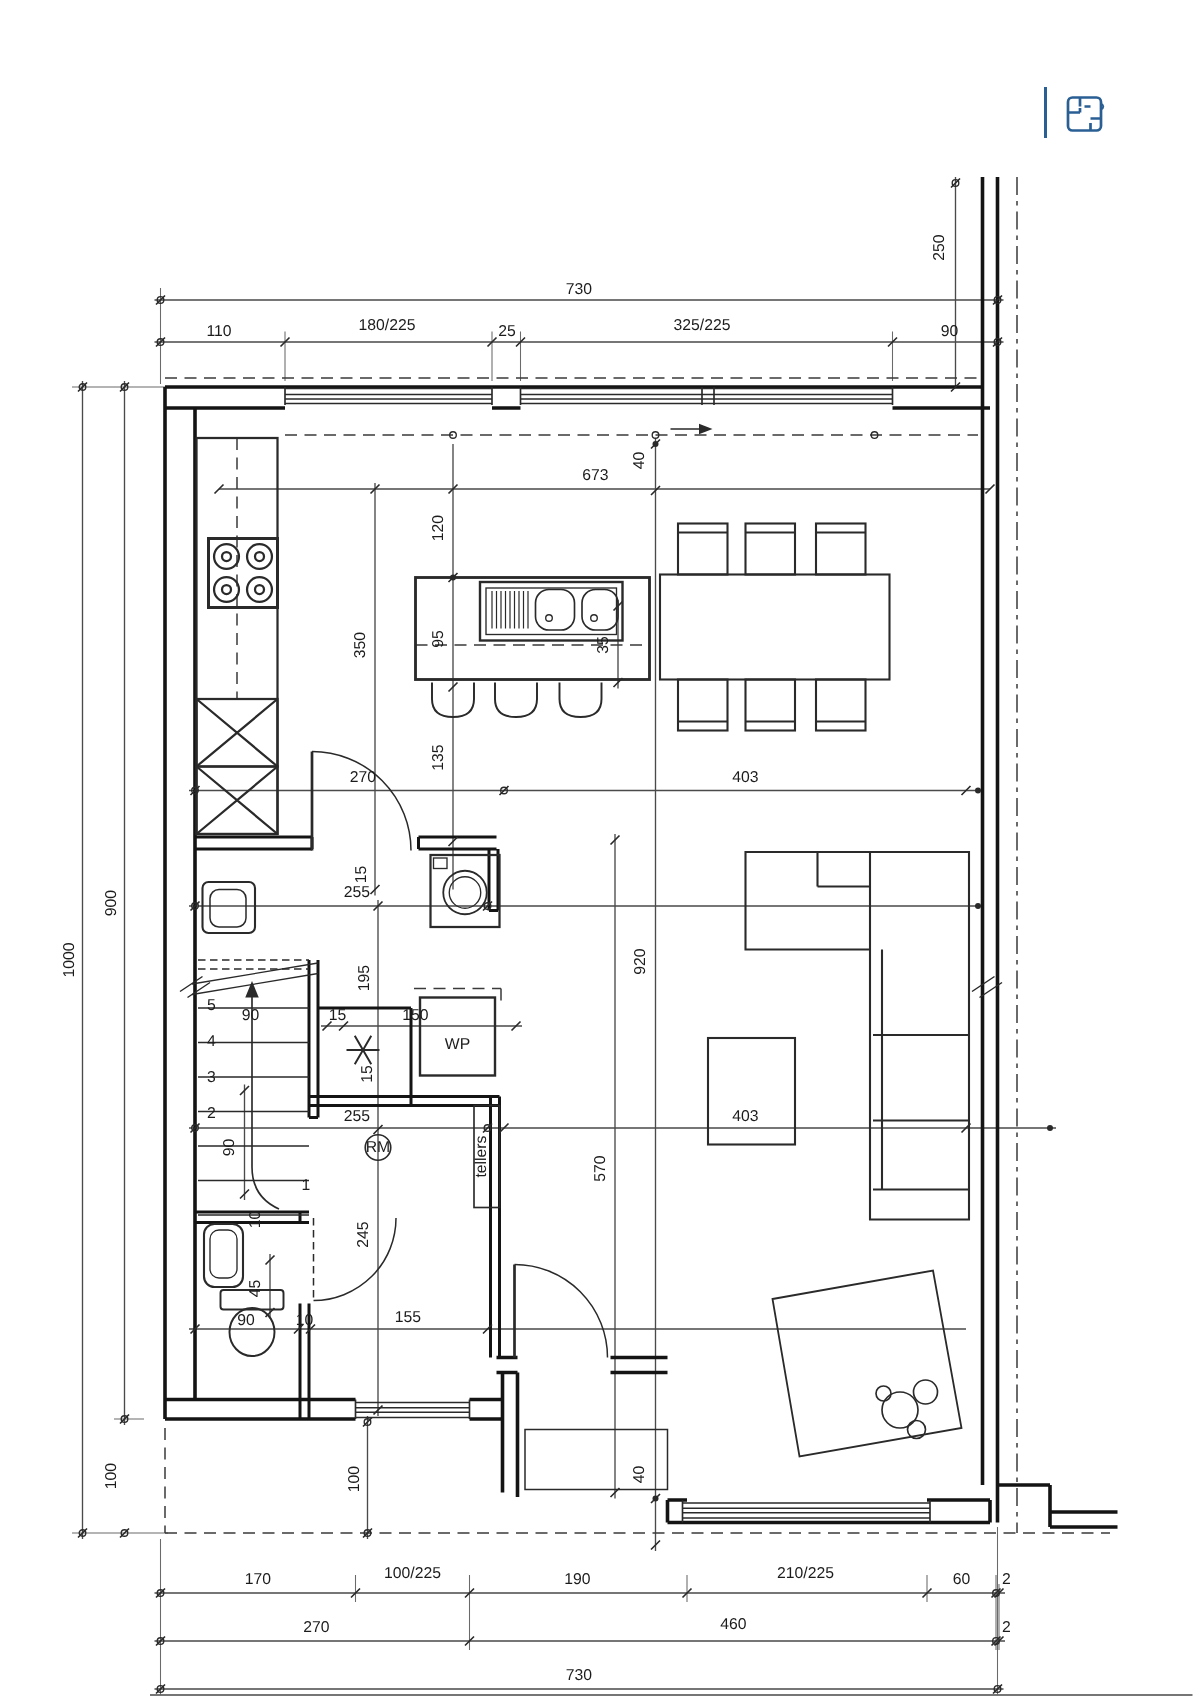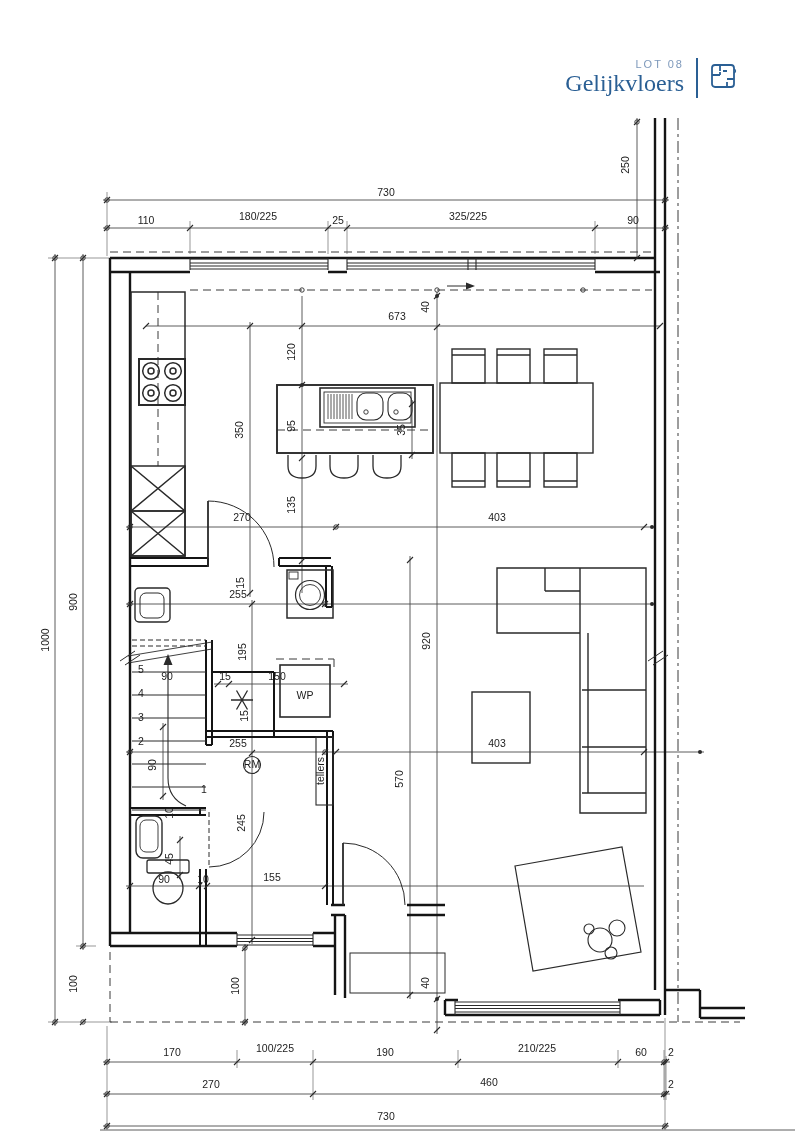--- a/index.html
+++ b/index.html
@@ -237,24 +237,20 @@
       <text x="141" y="673" class="dim" font-size="6.5">5</text>
       <text x="141" y="697" class="dim" font-size="6.5">4</text>
       <text x="141" y="721" class="dim" font-size="6.5">3</text>
       <text x="141" y="745" class="dim" font-size="6.5">2</text>
       <text x="204" y="793" class="dim" font-size="6.5">1</text>
       <path d="M104,203L110,197M662,203L668,197M104,231L110,225M187,231L193,225M325,231L331,225M344,231L350,225M592,231L598,225M662,231L668,225M634,125L640,119M634,261L640,255M52,261L58,255M52,1025L58,1019M80,261L86,255M80,949L86,943M80,1025L86,1019M143,329L149,323M657,329L663,323M299,329L305,323M299,388L305,382M299,461L305,455M299,564L305,558M247,329L253,323M247,596L253,590M434,299L440,293M434,330L440,324M434,1002L440,996M434,1033L440,1027M127,530L133,524M333,530L339,524M641,530L647,524M407,563L413,557M407,998L413,992M127,607L133,601M322,607L328,601M249,607L255,601M249,756L255,750M249,943L255,937M215,687L221,681M226,687L232,681M341,687L347,681M160,730L166,724M160,799L166,793M177,843L183,837M177,878L183,872M127,755L133,749M322,755L328,749M333,755L339,749M641,755L647,749M127,889L133,883M196,889L202,883M204,889L210,883M322,889L328,883M242,951L248,945M242,1025L248,1019M409,407L415,401M409,458L415,452M104,1065L110,1059M234,1065L240,1059M310,1065L316,1059M455,1065L461,1059M615,1065L621,1059M661,1065L667,1059M663,1065L669,1059M104,1097L110,1091M310,1097L316,1091M661,1097L667,1091M663,1097L669,1091M104,1129L110,1123M662,1129L668,1123" stroke="#2a2a2a" stroke-width="1.1" fill="none"></path>
       <path d="M104.8,200a2.2,2.2 0 1,0 4.4,0a2.2,2.2 0 1,0 -4.4,0M662.8,200a2.2,2.2 0 1,0 4.4,0a2.2,2.2 0 1,0 -4.4,0M104.8,228a2.2,2.2 0 1,0 4.4,0a2.2,2.2 0 1,0 -4.4,0M662.8,228a2.2,2.2 0 1,0 4.4,0a2.2,2.2 0 1,0 -4.4,0M52.8,258a2.2,2.2 0 1,0 4.4,0a2.2,2.2 0 1,0 -4.4,0M80.8,258a2.2,2.2 0 1,0 4.4,0a2.2,2.2 0 1,0 -4.4,0M80.8,946a2.2,2.2 0 1,0 4.4,0a2.2,2.2 0 1,0 -4.4,0M52.8,1022a2.2,2.2 0 1,0 4.4,0a2.2,2.2 0 1,0 -4.4,0M80.8,1022a2.2,2.2 0 1,0 4.4,0a2.2,2.2 0 1,0 -4.4,0M634.8,122a2.2,2.2 0 1,0 4.4,0a2.2,2.2 0 1,0 -4.4,0M104.8,1062a2.2,2.2 0 1,0 4.4,0a2.2,2.2 0 1,0 -4.4,0M661.8,1062a2.2,2.2 0 1,0 4.4,0a2.2,2.2 0 1,0 -4.4,0M104.8,1094a2.2,2.2 0 1,0 4.4,0a2.2,2.2 0 1,0 -4.4,0M661.8,1094a2.2,2.2 0 1,0 4.4,0a2.2,2.2 0 1,0 -4.4,0M104.8,1126a2.2,2.2 0 1,0 4.4,0a2.2,2.2 0 1,0 -4.4,0M662.8,1126a2.2,2.2 0 1,0 4.4,0a2.2,2.2 0 1,0 -4.4,0M299.8,290a2.2,2.2 0 1,0 4.4,0a2.2,2.2 0 1,0 -4.4,0M434.8,290a2.2,2.2 0 1,0 4.4,0a2.2,2.2 0 1,0 -4.4,0M580.8,290a2.2,2.2 0 1,0 4.4,0a2.2,2.2 0 1,0 -4.4,0M127.8,527a2.2,2.2 0 1,0 4.4,0a2.2,2.2 0 1,0 -4.4,0M333.8,527a2.2,2.2 0 1,0 4.4,0a2.2,2.2 0 1,0 -4.4,0M127.8,604a2.2,2.2 0 1,0 4.4,0a2.2,2.2 0 1,0 -4.4,0M322.8,604a2.2,2.2 0 1,0 4.4,0a2.2,2.2 0 1,0 -4.4,0M127.8,752a2.2,2.2 0 1,0 4.4,0a2.2,2.2 0 1,0 -4.4,0M322.8,752a2.2,2.2 0 1,0 4.4,0a2.2,2.2 0 1,0 -4.4,0M242.8,948a2.2,2.2 0 1,0 4.4,0a2.2,2.2 0 1,0 -4.4,0M242.8,1022a2.2,2.2 0 1,0 4.4,0a2.2,2.2 0 1,0 -4.4,0" stroke="#2a2a2a" stroke-width="0.9" fill="none"></path>
     </svg>
 
 <div class="header">
-  <div class="tcol">
-    <div class="lot" style="color: rgb(126, 153, 187);">LOT 08</div>
-    <div class="title" style="color: rgb(42, 95, 148);">Gelijkvloers</div>
-  </div>
   <div class="vline" style="background: rgb(42, 95, 148);"></div>
   <span class="icon">
     <svg width="28" height="30" viewBox="0 0 28 30">
       <g fill="none" stroke="#2a5f94" stroke-width="1.8">
         <rect x="2" y="3" width="22" height="22" rx="3"></rect>
         <path d="M2,13h8 M10,3v6 M10,13v-3 M24,17h-7 M17,25v-5 M13,9h4"></path>
         <path d="M24,7c2,1 2,3 0,4" stroke-width="1.3"></path>
       </g>
     </svg>
   </span>

